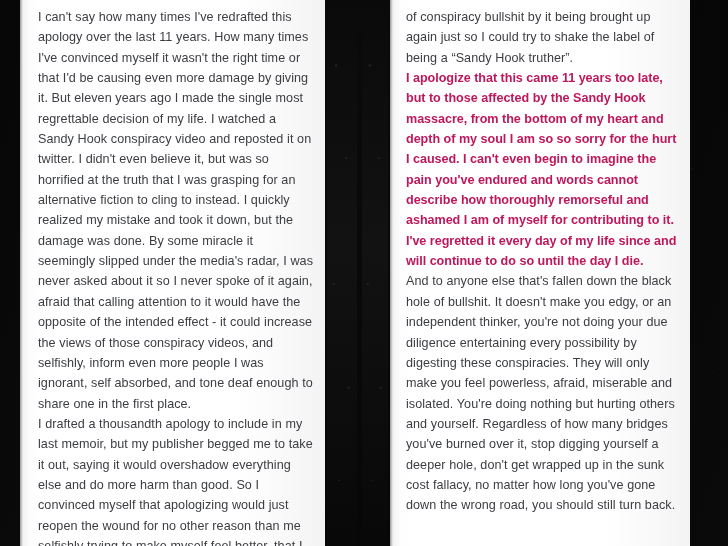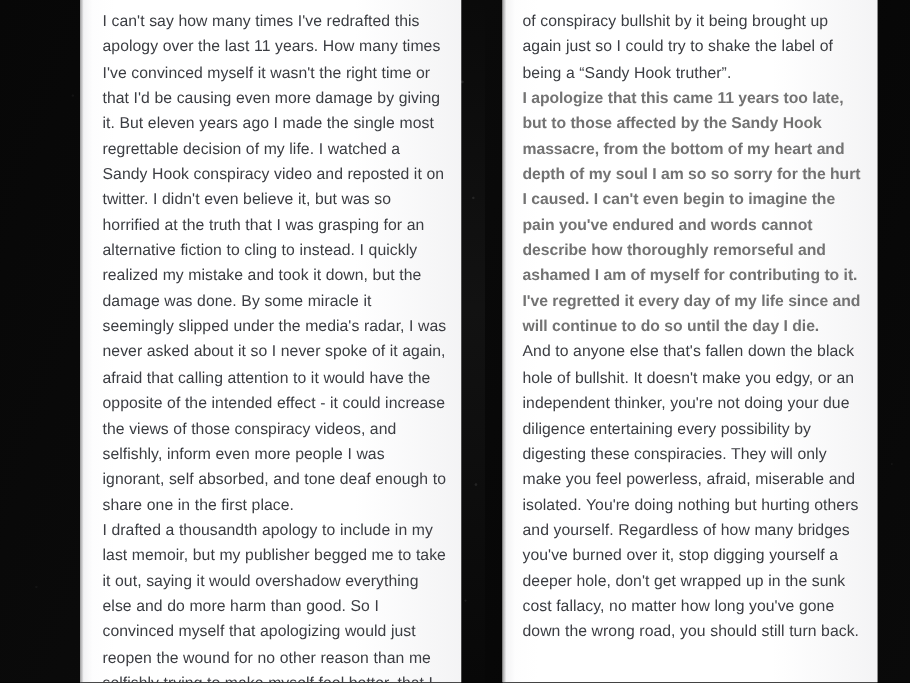--- a/index.html
+++ b/index.html
@@ -55,22 +55,22 @@
     inset: 0;
     pointer-events: none;
     background: linear-gradient(90deg,
       rgba(225,225,228,0.55) 0px,
       rgba(248,248,249,0.25) 10px,
       rgba(255,255,255,0) 28px,
       rgba(255,255,255,0) 72%,
       rgba(222,222,226,0.35) 100%);
   }
 
-  .panel-left  { left: 20px;  width: 305px; margin-left: 44px; }
-  .panel-right { left: 402px; width: 300px; }
+  .panel-left  { left: 20px;  width: 305px; }
+  .panel-right { left: 390px; width: 300px; }
 
   .copy {
     position: relative;
     z-index: 2;
     color: #3b3d42;
     font-size: 12.6px;
     line-height: 20.35px;
     letter-spacing: 0.05px;
     word-spacing: 0.1px;
   }
@@ -81,21 +81,21 @@
   .panel-right .copy {
     padding: 7px 10px 0 16px;
   }
 
   .copy p {
     margin: 0;
   }
 
   .copy .bold {
     font-weight: bold;
-    color: #737373;
+    color: #be185d;
     letter-spacing: -0.05px;
   }
 
   
   .gap-band {
     position: absolute;
     top: 0;
     height: 546px;
     background:
       radial-gradient(circle at 30% 12%, rgba(255,255,255,0.10) 0 0.7px, transparent 1.5px),

